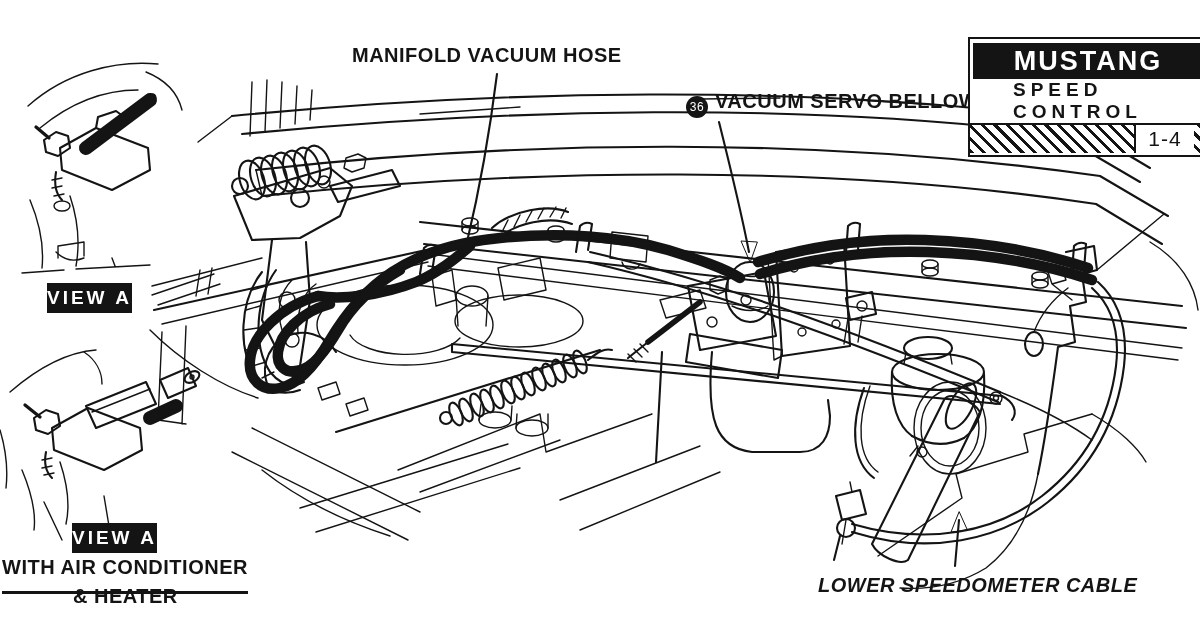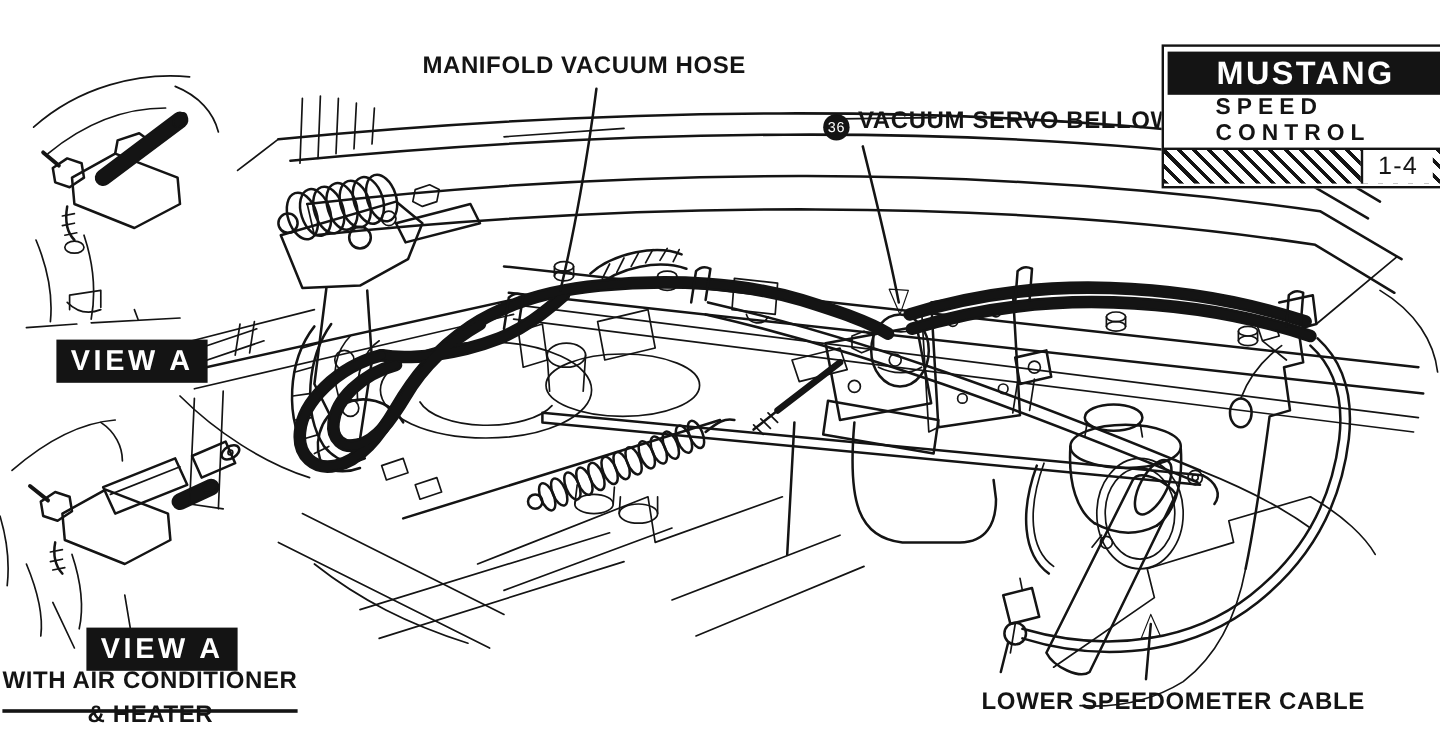--- a/index.html
+++ b/index.html
@@ -15,21 +15,21 @@
   .gg{stroke:var(--hl); stroke-width:6.4;}
   .gcBig{stroke-width:14; stroke:var(--ink);} .ggBig{stroke:var(--hl); stroke-width:10.5;}
   .fillInk{fill:var(--ink); stroke:none;}
   .fillWhite{fill:#ffffff;}
   .fillGreen{fill:var(--hl);}
   .lbl { position:absolute; color:var(--ink); font-weight:700; white-space:nowrap;
          letter-spacing:0.5px;text-align:right; }
   .lbl-20 { font-size:20px; }
   .blackbox { position:absolute; background:var(--ink); color:#fff; font-weight:700;
          white-space:nowrap; display:flex; align-items:center; justify-content:center; }
-  .viewbox { font-size:24px; letter-spacing:3px; padding:4px 12px; }
+  .viewbox { font-size:19px; letter-spacing:3px; padding:4px 0; }
   .seebox  { font-size:14px; letter-spacing:3px; padding:4px 9px; }
   .underline { border-bottom:3px solid var(--ink); padding-bottom:12px; }
   .ref-circle { display:inline-flex; width:22px; height:22px; border-radius:50%;
          background:var(--ink); color:#fff; align-items:center; justify-content:center;
          font-size:12px; font-weight:400; margin-right:7px; vertical-align:-3px; }
   
   .tblock { position:absolute; left:968px; top:5px; width:240px; height:120px;
             border:2px solid var(--ink); background:#fff;margin-top:32px; }
   .tblock .row1 { margin:4px 3px 0 3px; height:36px; background:var(--ink); color:#fff;
             display:flex; align-items:center; justify-content:center;
@@ -326,21 +326,21 @@
     </g>
   </g>
 </svg>
 
 <div class="lbl lbl-20" style="left:352px; top:44px;">MANIFOLD VACUUM HOSE</div>
 
 <div class="lbl lbl-20" style="left:686px; top:90px;">
   <span class="ref-circle">36</span><span>VACUUM SERVO BELLOWS</span>
 </div>
 
-<div class="lbl lbl-20" style="left:818px; top:574px;">LOWER SPEEDOMETER CABLE</div>
+<div class="lbl lbl-20" style="left:818px; top:574px;font-style:italic;">LOWER SPEEDOMETER CABLE</div>
 
 <div class="blackbox viewbox" style="left:47px; top:283px;">VIEW A</div>
 
 
 <div class="blackbox viewbox" style="left:72px; top:523px;">VIEW A</div>
 
 <div class="lbl lbl-20 underline" style="left:2px; top:556px;">WITH AIR CONDITIONER</div>
 
 <div class="lbl lbl-20 underline" style="left:73px; top:585px;">&amp; HEATER</div>
 

